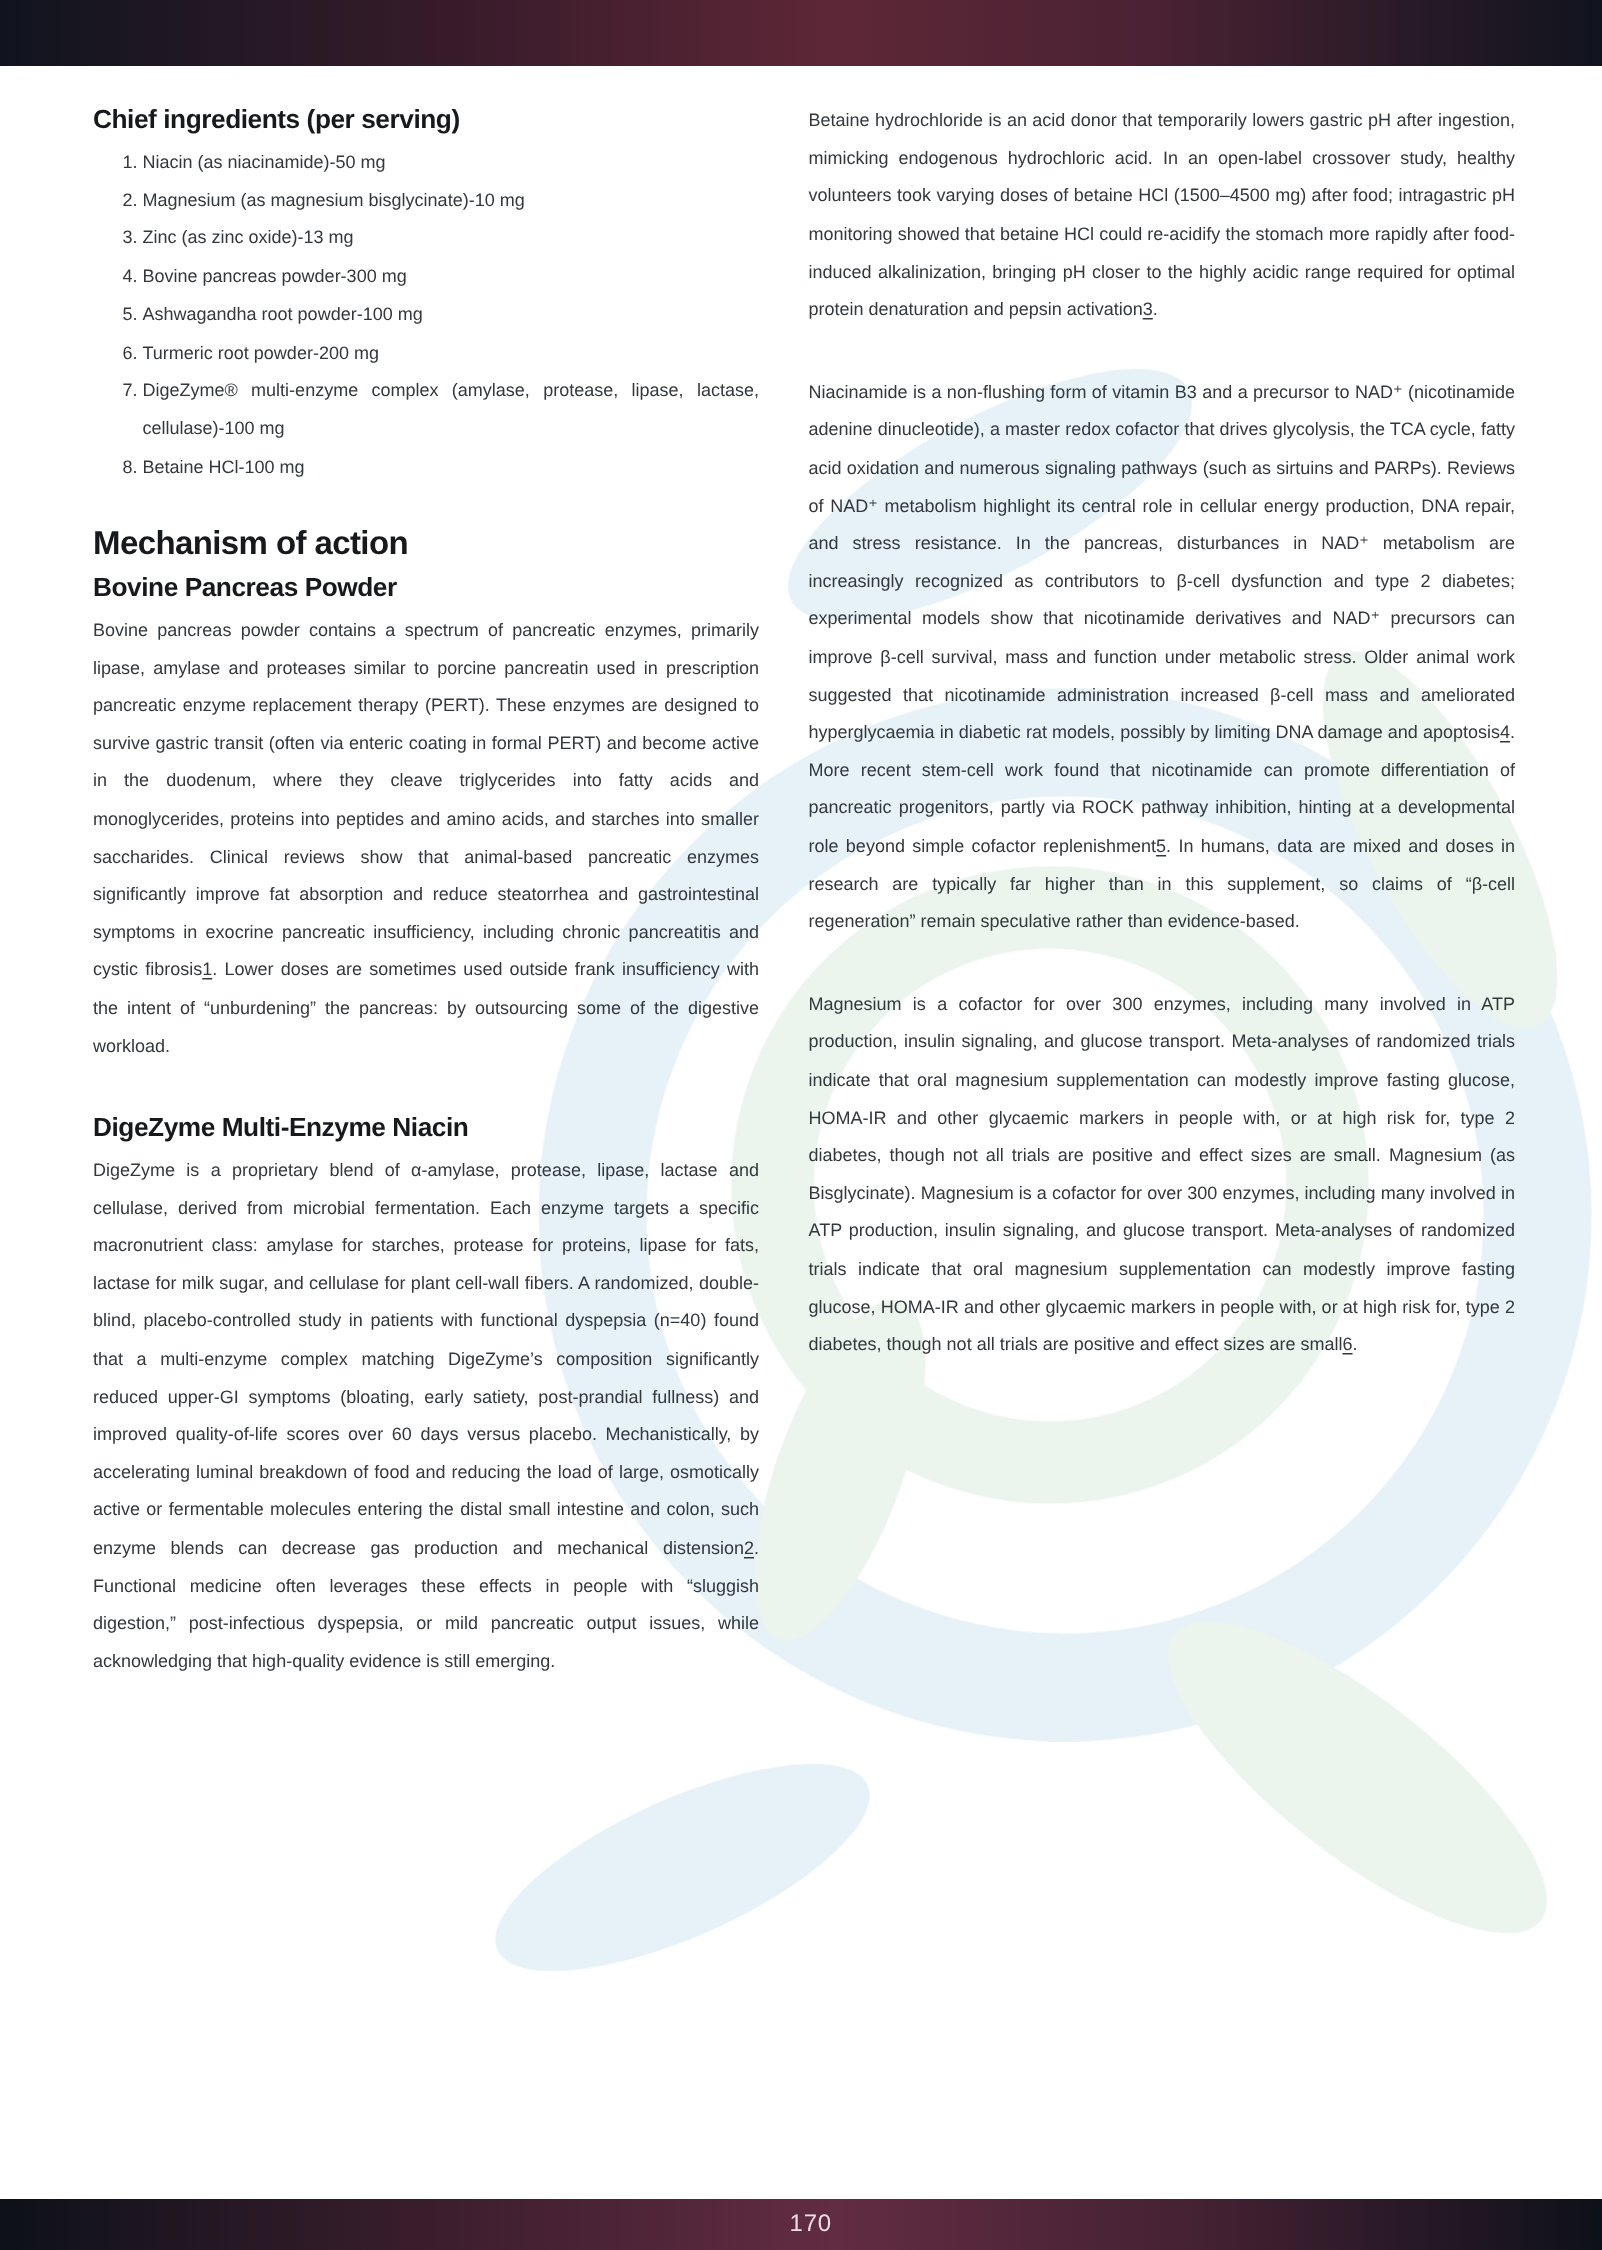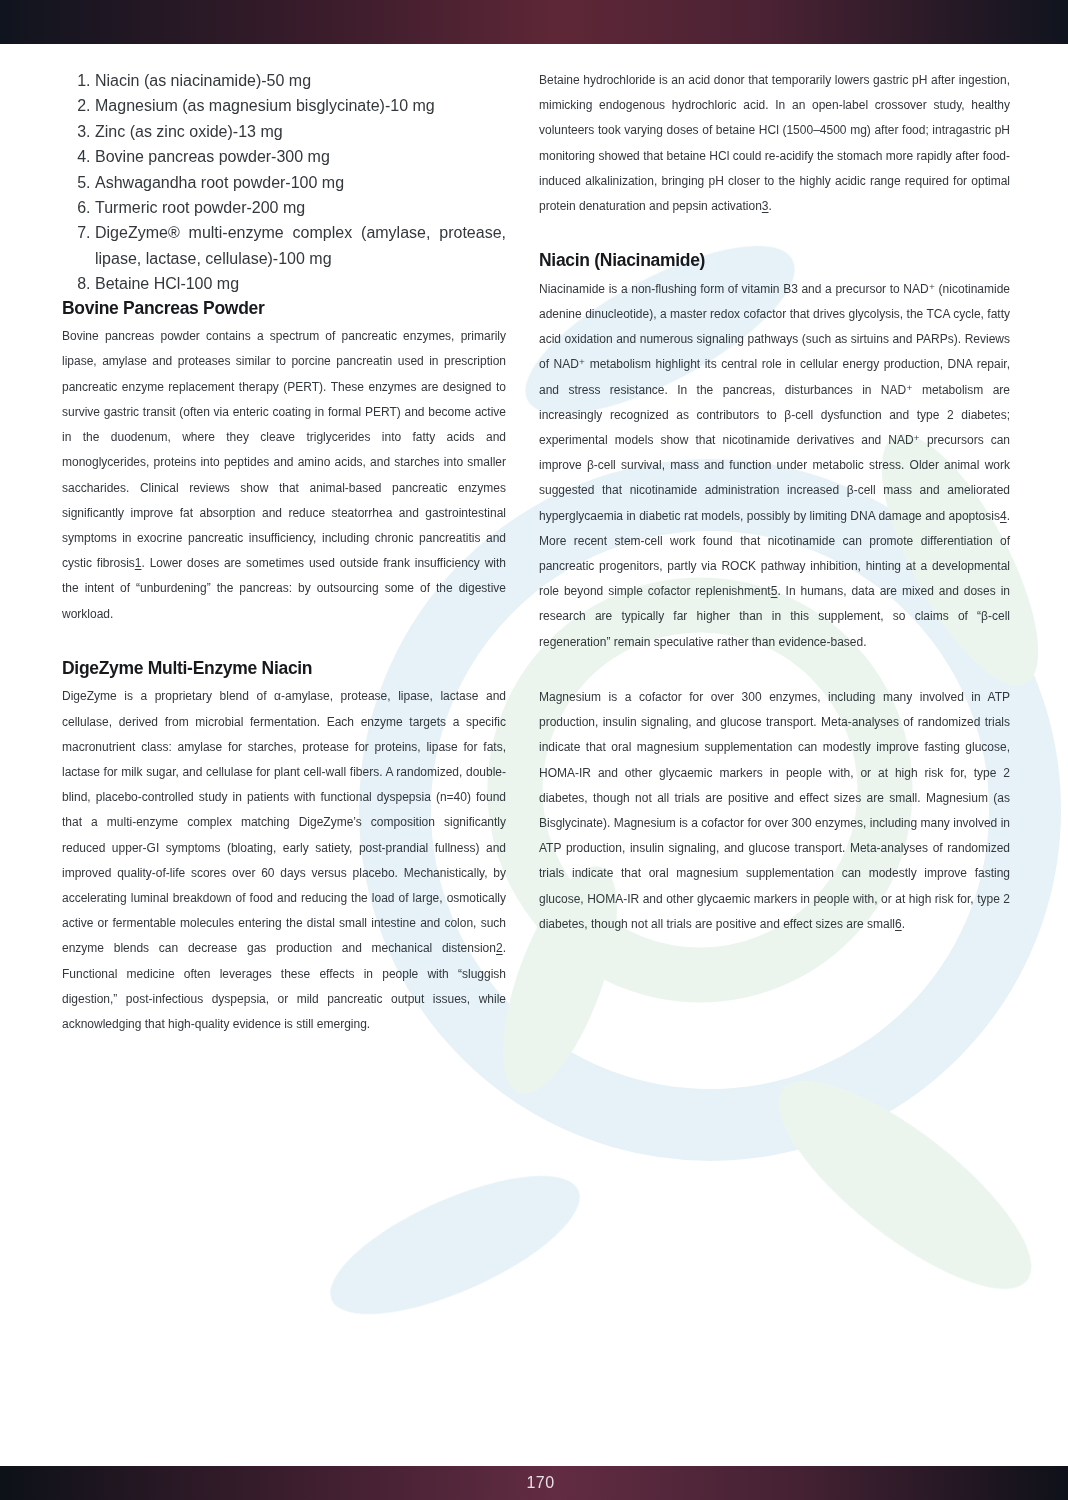--- a/index.html
+++ b/index.html
@@ -53,21 +53,21 @@
   .main-heading{
     font-size:22px;font-weight:bold;color:var(--text-heading);
     letter-spacing:-0.4px;line-height:1.3;margin-top:24px;margin-bottom:3px;
   }
   .body-text{
     font-size:12px;line-height:25.2px;text-align:justify;color:var(--text-body);
   }
   ol.ingredients{
     list-style:decimal;
     padding-left:33px;
-    font-size:16px;line-height:25.4px;color:var(--text-body);
+    font-size:12px;line-height:25.4px;color:var(--text-body);
     text-align:justify;
   }
   ol.ingredients li::marker{color:var(--text-body);}
   .section + .section{margin-top:30px;}
   .mechanism-sections .section:first-child{margin-top:0;}
   .ref{
     text-decoration:underline;
     text-underline-offset:2px;
     cursor:pointer;
   }
@@ -86,50 +86,51 @@
     <ellipse cx="560" cy="980" rx="120" ry="42" fill="#e9f4ec" transform="rotate(-70 560 980)"></ellipse>
   </g>
 </svg>
 
 <div class="header-bar"></div>
 
 <div class="content">
 
   <div class="col-left">
     <section class="section">
+      <h3 class="subheading">Chief ingredients (per serving)</h3>
       <ol class="ingredients">
           <li>Niacin (as niacinamide)-50 mg</li>
           <li>Magnesium (as magnesium bisglycinate)-10 mg</li>
           <li>Zinc (as zinc oxide)-13 mg</li>
           <li>Bovine pancreas powder-300 mg</li>
           <li>Ashwagandha root powder-100 mg</li>
           <li>Turmeric root powder-200 mg</li>
           <li>DigeZyme® multi-enzyme complex (amylase, protease, lipase, lactase, cellulase)-100 mg</li>
           <li>Betaine HCl-100 mg</li>
         </ol>
     </section>
 
+    <h2 class="main-heading">Mechanism of action</h2>
     <div class="mechanism-sections">
         <section class="section">
           <h3 class="subheading">Bovine Pancreas Powder</h3>
           <p class="body-text"><span>Bovine pancreas powder contains a spectrum of pancreatic enzymes, primarily lipase, amylase and proteases similar to porcine pancreatin used in prescription pancreatic enzyme replacement therapy (PERT). These enzymes are designed to survive gastric transit (often via enteric coating in formal PERT) and become active in the duodenum, where they cleave triglycerides into fatty acids and monoglycerides, proteins into peptides and amino acids, and starches into smaller saccharides. Clinical reviews show that animal-based pancreatic enzymes significantly improve fat absorption and reduce steatorrhea and gastrointestinal symptoms in exocrine pancreatic insufficiency, including chronic pancreatitis and cystic fibrosis</span><span class="ref">1</span><span>. Lower doses are sometimes used outside frank insufficiency with the intent of “unburdening” the pancreas: by outsourcing some of the digestive workload.</span></p>
         </section>
         <section class="section">
           <h3 class="subheading">DigeZyme Multi-Enzyme Niacin</h3>
           <p class="body-text"><span>DigeZyme is a proprietary blend of α-amylase, protease, lipase, lactase and cellulase, derived from microbial fermentation. Each enzyme targets a specific macronutrient class: amylase for starches, protease for proteins, lipase for fats, lactase for milk sugar, and cellulase for plant cell-wall fibers. A randomized, double-blind, placebo-controlled study in patients with functional dyspepsia (n=40) found that a multi-enzyme complex matching DigeZyme’s composition significantly reduced upper-GI symptoms (bloating, early satiety, post-prandial fullness) and improved quality-of-life scores over 60 days versus placebo. Mechanistically, by accelerating luminal breakdown of food and reducing the load of large, osmotically active or fermentable molecules entering the distal small intestine and colon, such enzyme blends can decrease gas production and mechanical distension</span><span class="ref">2</span><span>. Functional medicine often leverages these effects in people with “sluggish digestion,” post-infectious dyspepsia, or mild pancreatic output issues, while acknowledging that high-quality evidence is still emerging.</span></p>
         </section>
       </div>
   </div>
 
   <div class="col-right">
       <section class="section">
         <p class="body-text"><span>Betaine hydrochloride is an acid donor that temporarily lowers gastric pH after ingestion, mimicking endogenous hydrochloric acid. In an open-label crossover study, healthy volunteers took varying doses of betaine HCl (1500–4500 mg) after food; intragastric pH monitoring showed that betaine HCl could re-acidify the stomach more rapidly after food-induced alkalinization, bringing pH closer to the highly acidic range required for optimal protein denaturation and pepsin activation</span><span class="ref">3</span><span>.</span></p>
       </section>
       <section class="section">
-        <h3 class="subheading">Niacin (Niacinamide)</h3>
         <p class="body-text"><span>Niacinamide is a non-flushing form of vitamin B3 and a precursor to NAD⁺ (nicotinamide adenine dinucleotide), a master redox cofactor that drives glycolysis, the TCA cycle, fatty acid oxidation and numerous signaling pathways (such as sirtuins and PARPs). Reviews of NAD⁺ metabolism highlight its central role in cellular energy production, DNA repair, and stress resistance. In the pancreas, disturbances in NAD⁺ metabolism are increasingly recognized as contributors to β-cell dysfunction and type 2 diabetes; experimental models show that nicotinamide derivatives and NAD⁺ precursors can improve β-cell survival, mass and function under metabolic stress. Older animal work suggested that nicotinamide administration increased β-cell mass and ameliorated hyperglycaemia in diabetic rat models, possibly by limiting DNA damage and apoptosis</span><span class="ref">4</span><span>. More recent stem-cell work found that nicotinamide can promote differentiation of pancreatic progenitors, partly via ROCK pathway inhibition, hinting at a developmental role beyond simple cofactor replenishment</span><span class="ref">5</span><span>. In humans, data are mixed and doses in research are typically far higher than in this supplement, so claims of “β-cell regeneration” remain speculative rather than evidence-based.</span></p>
       </section>
       <section class="section">
         <p class="body-text"><span>Magnesium is a cofactor for over 300 enzymes, including many involved in ATP production, insulin signaling, and glucose transport. Meta-analyses of randomized trials indicate that oral magnesium supplementation can modestly improve fasting glucose, HOMA-IR and other glycaemic markers in people with, or at high risk for, type 2 diabetes, though not all trials are positive and effect sizes are small. Magnesium (as Bisglycinate). Magnesium is a cofactor for over 300 enzymes, including many involved in ATP production, insulin signaling, and glucose transport. Meta-analyses of randomized trials indicate that oral magnesium supplementation can modestly improve fasting glucose, HOMA-IR and other glycaemic markers in people with, or at high risk for, type 2 diabetes, though not all trials are positive and effect sizes are small</span><span class="ref">6</span><span>.</span></p>
       </section>
     </div>
 
 </div>
 
 <div class="footer-bar">

